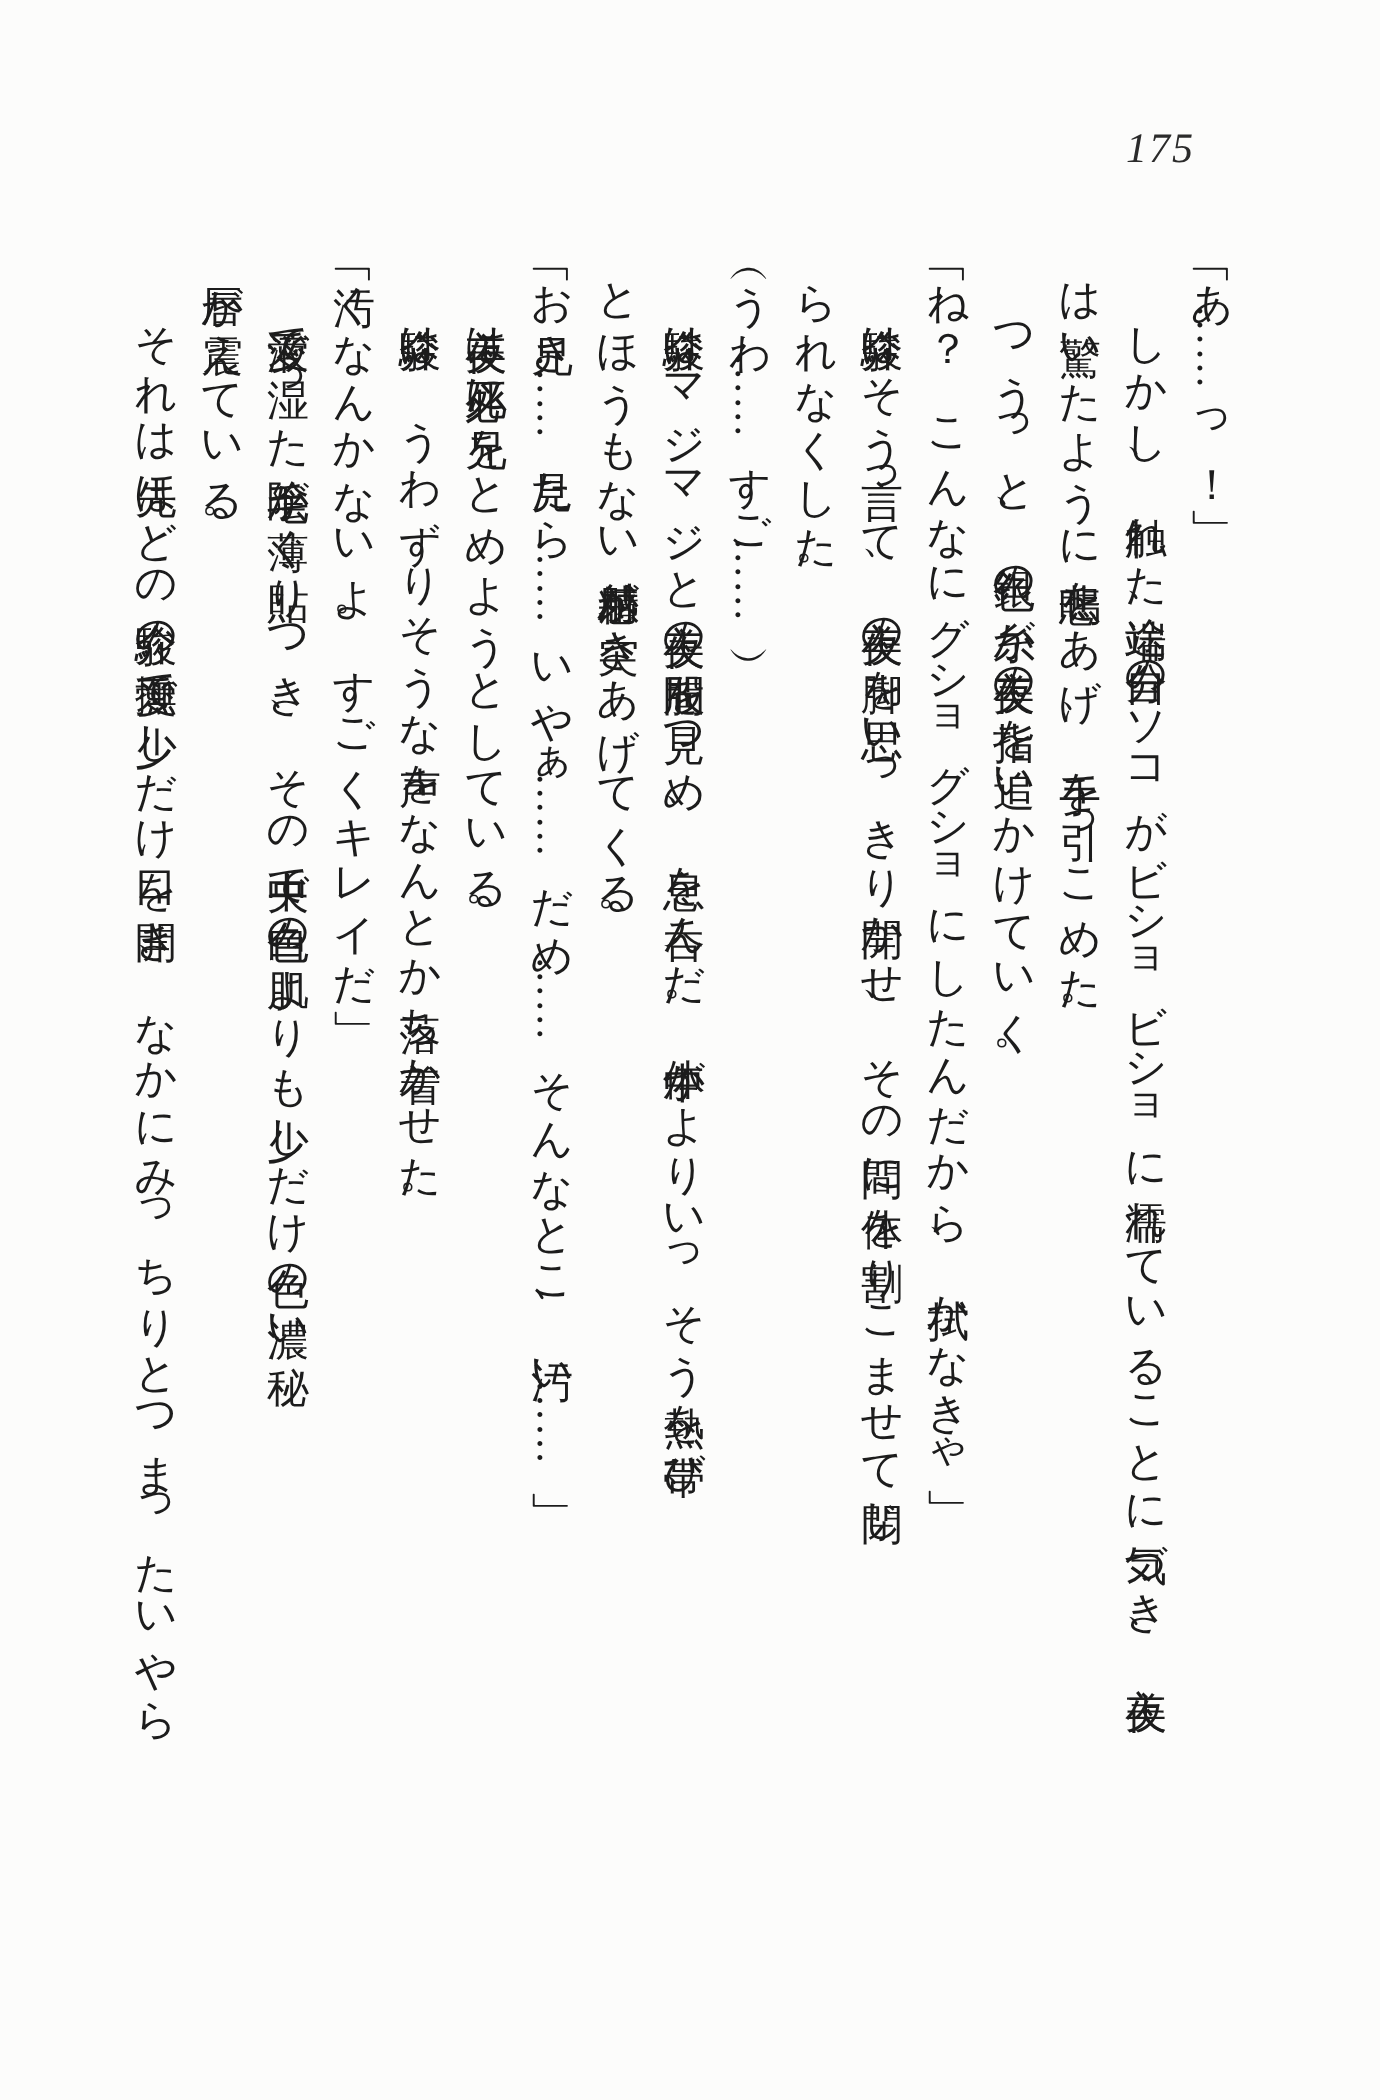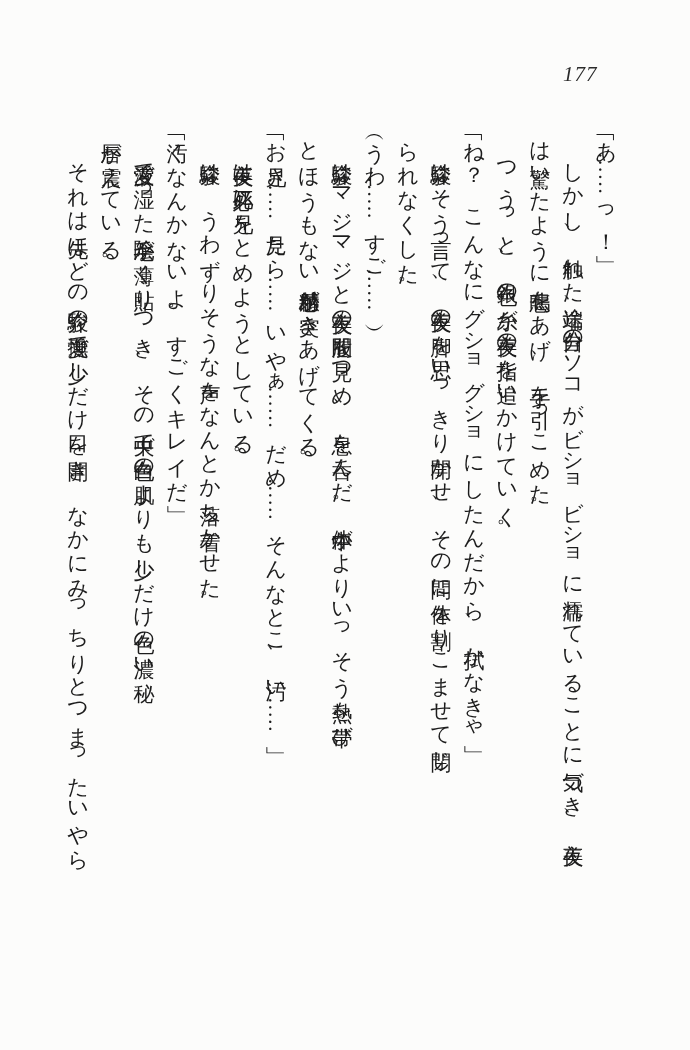--- a/index.html
+++ b/index.html
@@ -45,21 +45,21 @@
     white-space: nowrap;
   }
   .line.indent {
     text-indent: 1em;
   }
 </style>
 </head>
 <body>
 
 <div class="page">
-  <div class="page-number">177</div>
+  <div class="page-number">175</div>
   <div class="text-block">
       <p class="line">「あ……っ！」</p>
       <p class="line indent">しかし、触れた途端、自分のソコがビショビショに濡れていることに気づき、美夜</p>
       <p class="line">は驚いたように悲鳴をあげ、手を引っこめた。</p>
       <p class="line indent">つうっと、銀色の糸が美夜の指を追いかけていく。</p>
       <p class="line">「ね？　こんなにグショグショにしたんだから、拭かなきゃ」</p>
       <p class="line indent">駿介はそう言って、美夜の脚を思いっきり開かせ、その間に体を割りこませて閉じ</p>
       <p class="line">られなくした。</p>
       <p class="line">（うわ……すご……）</p>
       <p class="line indent">駿介はマジマジと美夜の股間を見つめ、息を呑んだ。体中がよりいっそう熱を帯び、</p>

